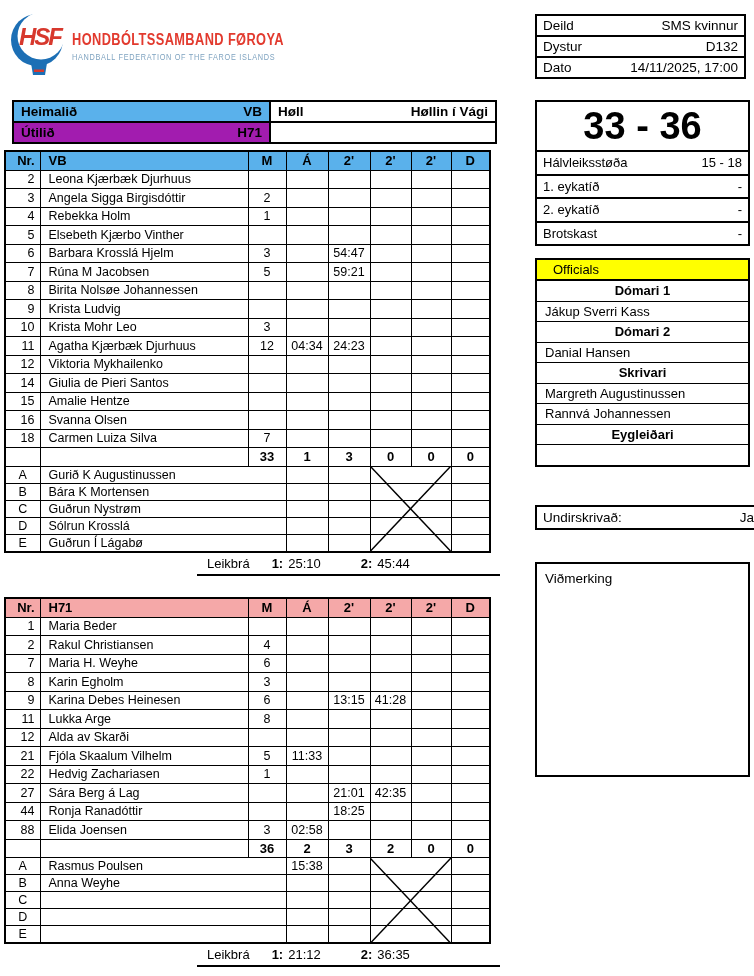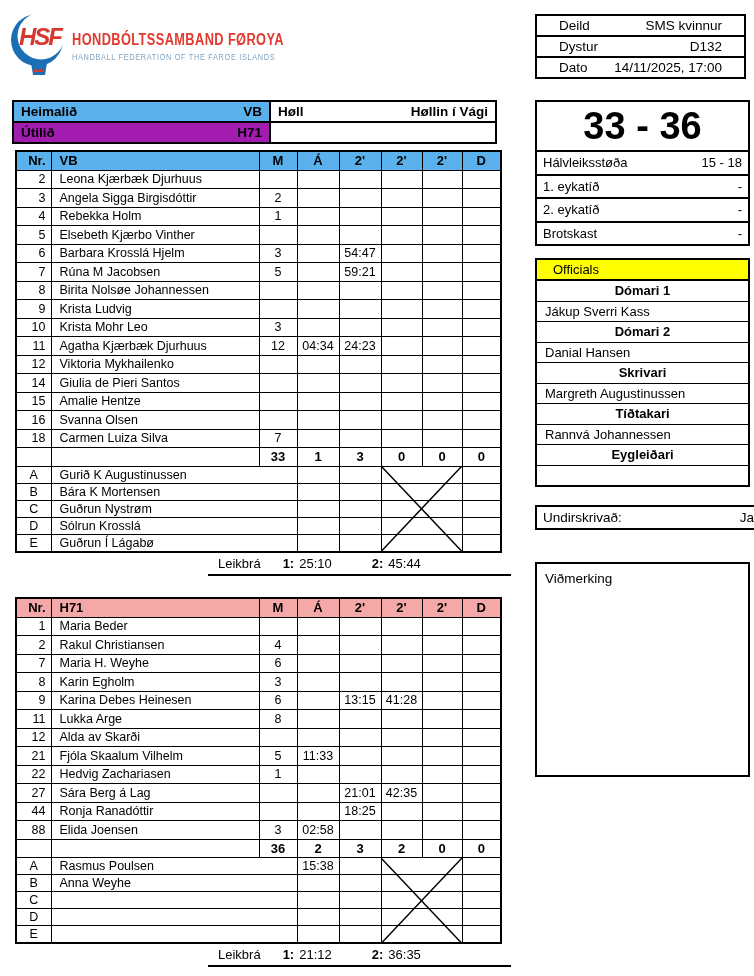--- a/index.html
+++ b/index.html
@@ -21,32 +21,32 @@
   .brand-sub {
     margin-top:3px; font-size:8.5px; color:#7FA3C0; letter-spacing:.8px;
     transform:scaleX(0.86); transform-origin:left center; white-space:nowrap;
   }
 
   
   .info-box { left:535px; top:14px; width:211px; }
   .info-row {
     display:flex; justify-content:space-between; align-items:center;
     height:19px; border:2px solid #000; background:#fff;
-    padding:0 22px; font-size:13.5px; margin-top:-2px;
+    padding:0 6px; font-size:13.5px; margin-top:-2px;
   }
   .info-row:first-child { margin-top:0; }
 
   
   table.venue { left:12px; top:100px; border-collapse:collapse; table-layout:fixed; width:485px; }
   table.venue td { border:2px solid #000; height:19px; padding:0 7px; font-size:13.5px; font-weight:600; overflow:hidden; }
   td.teamcell { width:241px; }
   .lab { float:left; } .val { float:right; }
 
   
-  section.roster { position:absolute; left:15px; width:490px; }
+  section.roster { position:absolute; left:4px; width:490px; }
   .roster table { border-collapse:collapse; table-layout:fixed; width:485px; border:2px solid #000; }
   .roster th, .roster td { border:1.5px solid #000; padding:0; overflow:hidden; white-space:nowrap; }
   .roster thead th { height:17.5px; font-size:13px; font-weight:bold; }
   .roster th.nr  { text-align:right; padding-right:5px; }
   .roster th.name{ text-align:left;  padding-left:8px; }
   .roster th.stat{ text-align:center; }
   .roster tbody.players td { height:17.5px; font-size:12.5px; }
   .roster tbody.bench td   { height:16px;   font-size:12.5px; }
   .roster td.nr   { text-align:right; padding-right:5px; }
   .roster td.name { text-align:left; padding-left:8px; }
@@ -609,21 +609,20 @@
 </div>
 
 <div class="abs off-box">
   <div class="off-title">Officials</div>
   <div class="off-role">Dómari 1</div>
   <div class="off-name">Jákup Sverri Kass</div>
   <div class="off-role">Dómari 2</div>
   <div class="off-name">Danial Hansen</div>
   <div class="off-role">Skrivari</div>
   <div class="off-name">Margreth Augustinussen</div>
-  <div class="off-role">Tíðtakari</div>
   <div class="off-name">Rannvá Johannessen</div>
   <div class="off-role">Eygleiðari</div>
   <div class="off-name"></div>
 </div>
 
 <div class="abs sig-box">
   <span>Undirskrivað:</span>
   <span>Ja</span>
 </div>
 <div class="abs rem-box">

